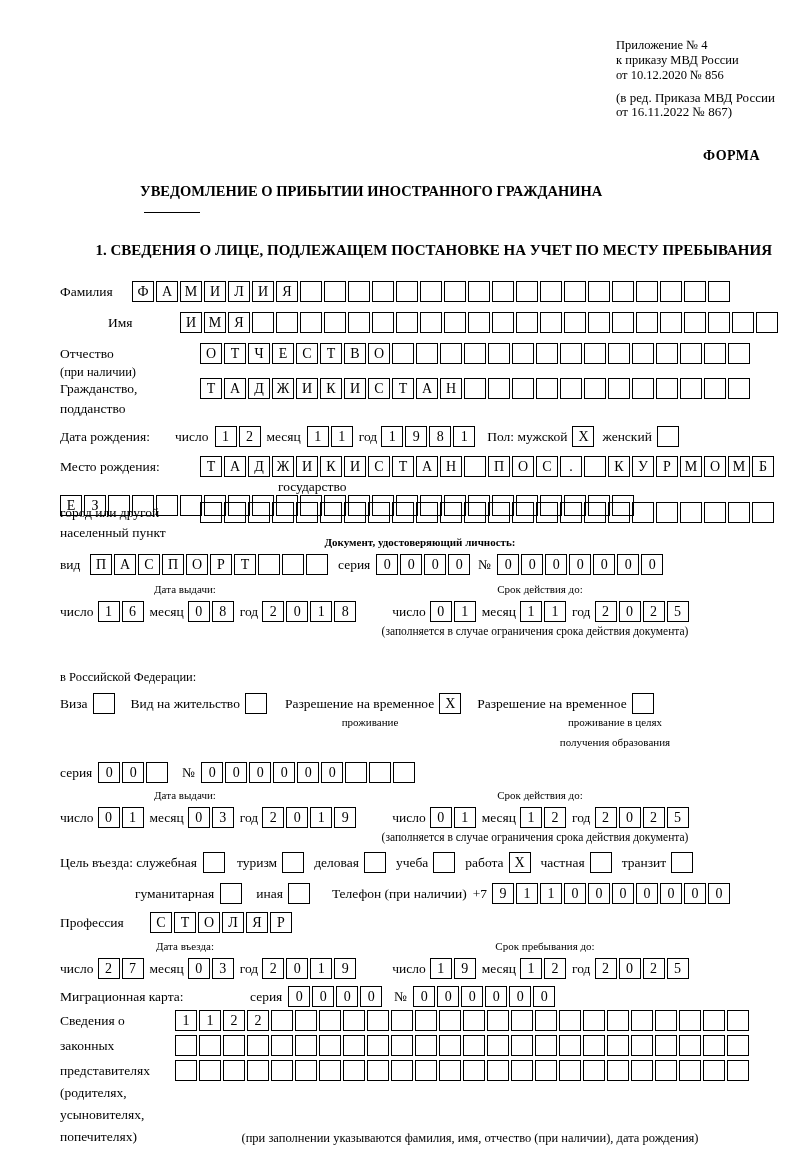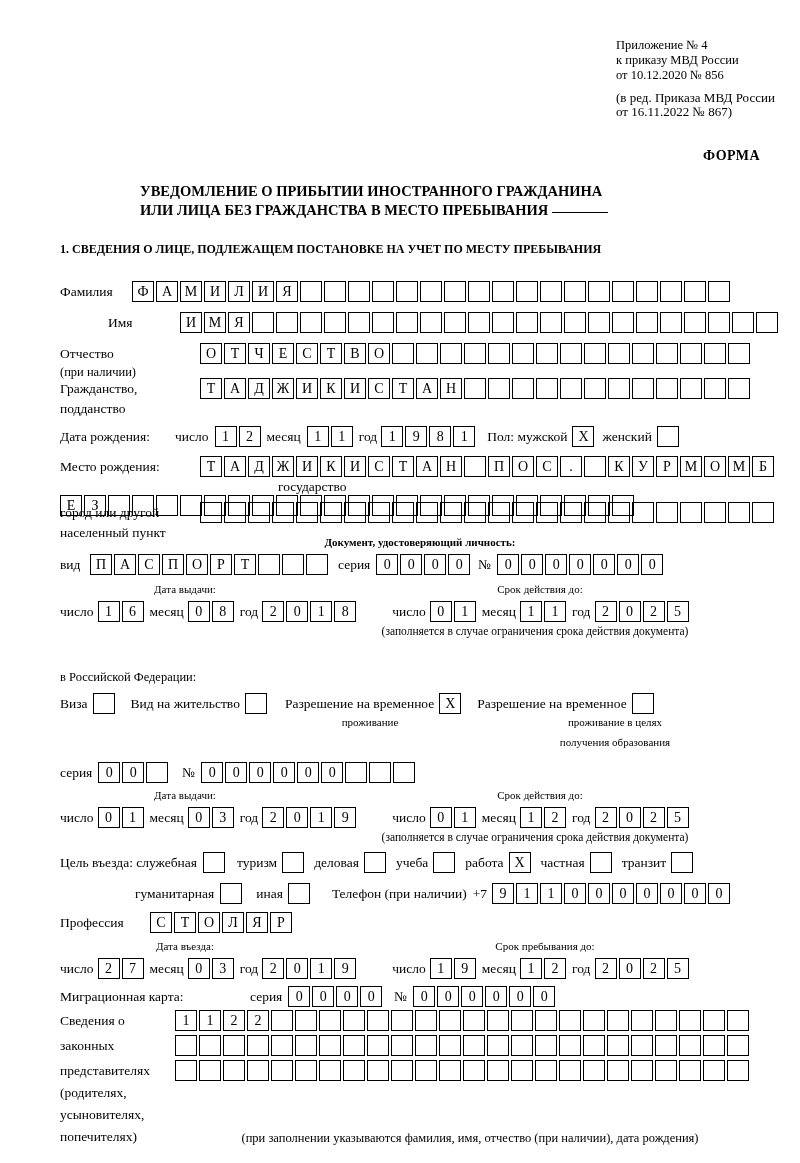--- a/index.html
+++ b/index.html
@@ -16,22 +16,22 @@
     font-size:12.5px;line-height:15px;
   }
   .header-right .small{font-size:13px;line-height:14px;margin-top:8px;}
   .forma{position:absolute;left:703px;top:148px;font-weight:bold;font-size:14px;letter-spacing:.5px;}
   .title{
     position:absolute;left:140px;top:182px;width:560px;
     text-align:left;font-weight:bold;font-size:14.5px;line-height:19px;
   }
   .title .rule{display:inline-block;width:56px;border-bottom:1px solid #000;vertical-align:2px;margin-left:4px;}
   .section1{
-    position:absolute;left:60px;top:242px;width:712px;text-align:left;
-    font-weight:bold;font-size:12px;
+    position:absolute;left:60px;top:242px;width:712px;text-align:right;
+    font-weight:bold;font-size:15px;
   }
   .row{position:absolute;display:flex;align-items:center;}
   .lbl{font-size:13.5px;white-space:nowrap;}
   .lbl.small{font-size:12.5px;}
   .boxes{display:flex;}
   .bx{
     width:22px;height:21px;border:1px solid #000;box-sizing:border-box;
     margin-right:2px;text-align:center;font-size:14px;line-height:19px;
     font-family:"Liberation Serif", serif;
   }
@@ -48,21 +48,21 @@
     <div>к приказу МВД России</div>
     <div>от 10.12.2020 № 856</div>
     <div class="small">(в ред. Приказа МВД России</div>
     <div class="small" style="margin-top:0">от 16.11.2022 № 867)</div>
   </div>
 
   <div class="forma">ФОРМА</div>
 
   <div class="title">
     <div>УВЕДОМЛЕНИЕ О ПРИБЫТИИ ИНОСТРАННОГО ГРАЖДАНИНА</div>
-    <div><span>ИЛИ ЛИЦА БЕЗ ГРАЖДАНСТВА В МЕСТО ПРЕБЫВАНИЯ</span><span class="rule"></span></div>
+    <div><span class="rule"></span></div>
   </div>
 
   <div class="section1">1. СВЕДЕНИЯ О ЛИЦЕ, ПОДЛЕЖАЩЕМ ПОСТАНОВКЕ НА УЧЕТ ПО МЕСТУ ПРЕБЫВАНИЯ</div>
 
   <div class="row" style="left:60px;top:281px;">
     <span class="lbl" style="width:72px">Фамилия</span>
     <span class="boxes">
         <span class="bx">Ф</span>
         <span class="bx">А</span>
         <span class="bx">М</span>

